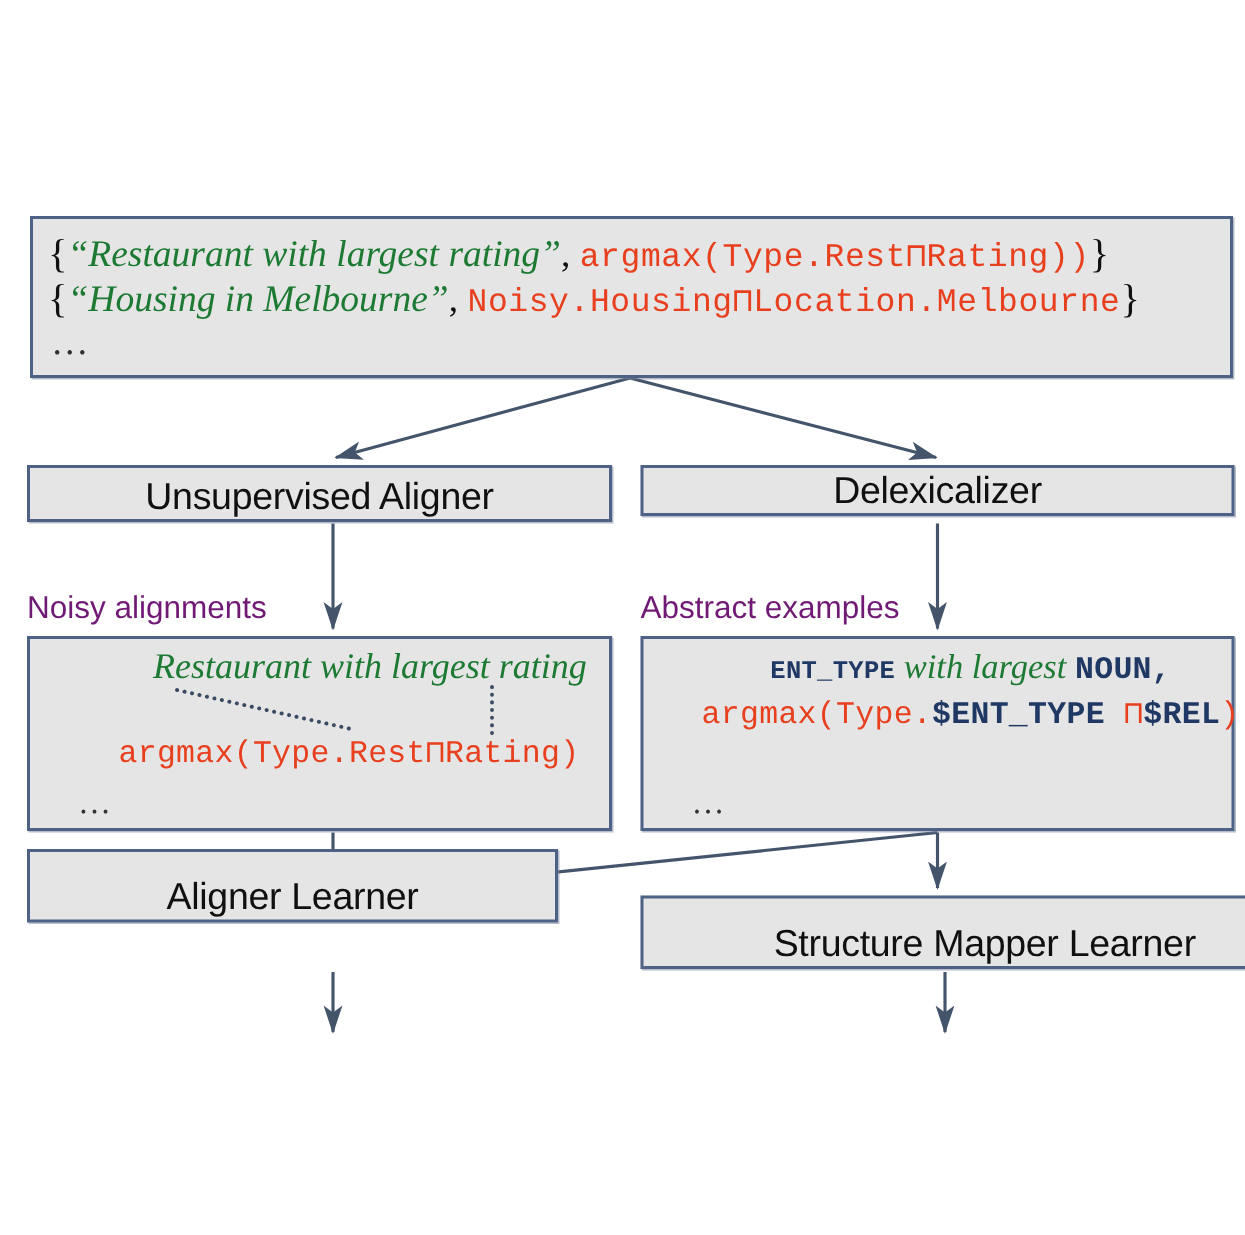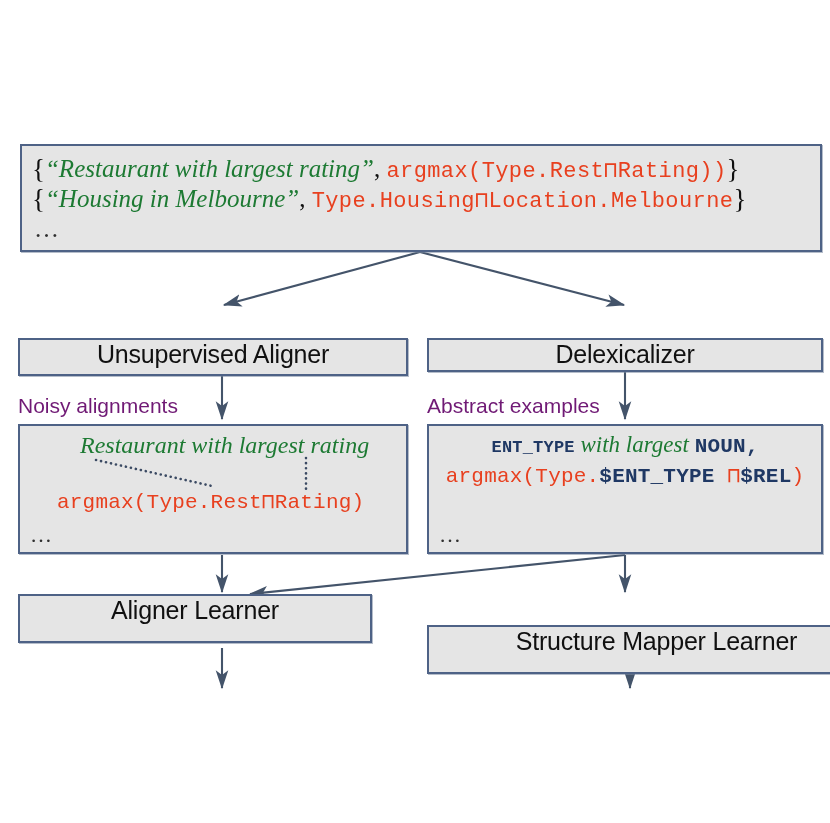--- a/index.html
+++ b/index.html
@@ -35,23 +35,22 @@
   .box {
     position: absolute;
     box-sizing: border-box;
     background: #e5e5e5;
     border: 2px solid #4e6286;
     box-shadow: 1px 1px 0 rgba(120,134,158,0.55);
   }
 
   .proc-box {
     display: flex;
-    align-items: flex-start;
+    align-items: flex-end;
     justify-content: center;
-    margin-top: 28px;
   }
   .proc-label {
     font-family: "Liberation Sans", sans-serif;
     font-size: 25px;
     color: #101010;
     letter-spacing: -0.2px;
     white-space: nowrap;
   }
 
   
@@ -110,21 +109,21 @@
     color: #701a75;
     white-space: nowrap;
   }
   #noisy-caption    { left: 18px;  top: 394px; }
   #abstract-caption { left: 427px; top: 394px; }
 
   
   #noisy-box    { left: 18px;  top: 424px; width: 390px; height: 130px; }
   #abstract-box { left: 427px; top: 424px; width: 396px; height: 130px; }
 
-  .data-inner { position: relative; width: 100%; height: 100%; }
+  .data-inner { position: relative; width: 100%; height: 100%; margin-left: 22px; }
 
   .nl-phrase {
     position: absolute;
     font-family: "Liberation Serif", serif;
     font-style: italic;
     font-size: 24px;
     color: #1d7a33;
     white-space: nowrap;
   }
   .lf-phrase {
@@ -192,21 +191,21 @@
 
     <path d="M222,648 L222,688" stroke="#44546a" stroke-width="2.1" fill="none" marker-end="url(#ah)"></path>
     <path d="M630,648 L630,688" stroke="#44546a" stroke-width="2.1" fill="none" marker-end="url(#ah)"></path>
   </svg>
 
   <div class="box" id="examples-box">
     <div class="ex-line">
       <span class="brace">{</span><span class="nl">“Restaurant with largest rating”</span><span class="comma">, </span><span class="lf">argmax(Type.Rest⊓Rating))</span><span class="brace">}</span>
     </div>
     <div class="ex-line">
-      <span class="brace">{</span><span class="nl">“Housing in Melbourne”</span><span class="comma">, </span><span class="lf">Type.Housing⊓Location.Melbourne</span><span class="brace">}</span>
+      <span class="brace">{</span><span class="nl">“Housing in Melbourne”</span><span class="comma">, </span><span class="lf">Noisy.Housing⊓Location.Melbourne</span><span class="brace">}</span>
     </div>
     <div class="ellipsis">…</div>
   </div>
 
   <div class="box proc-box" id="unsup-aligner-box">
     <span class="proc-label">Unsupervised Aligner</span>
   </div>
 
   <div class="box proc-box" id="delexicalizer-box">
     <span class="proc-label">Delexicalizer</span>

